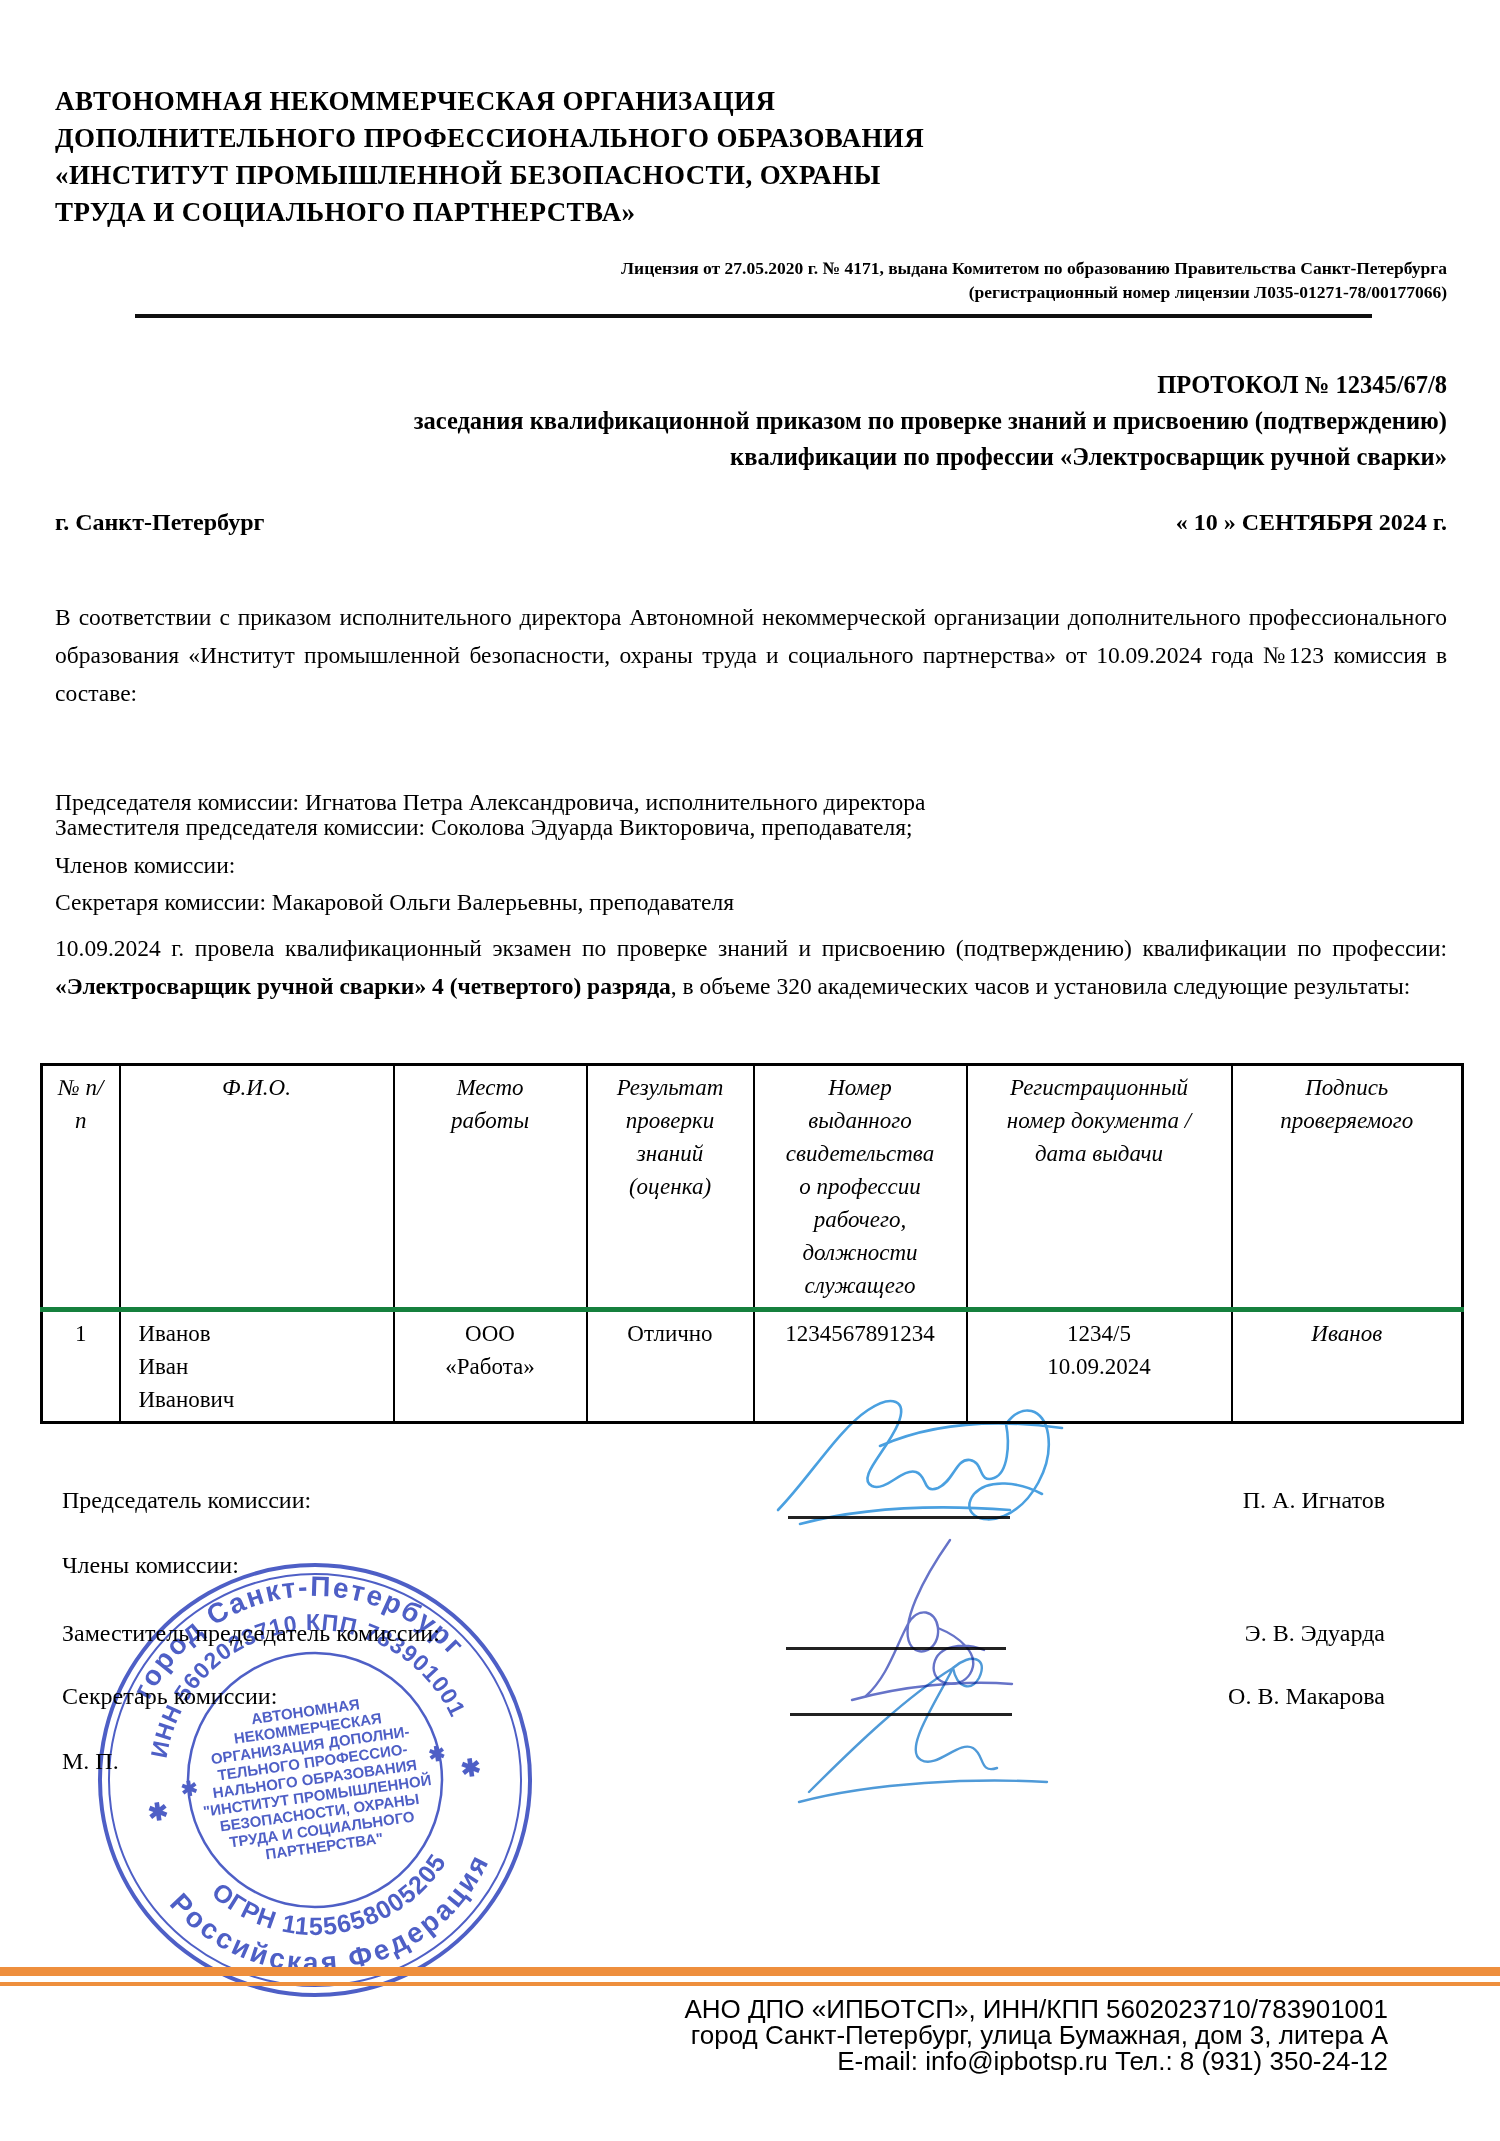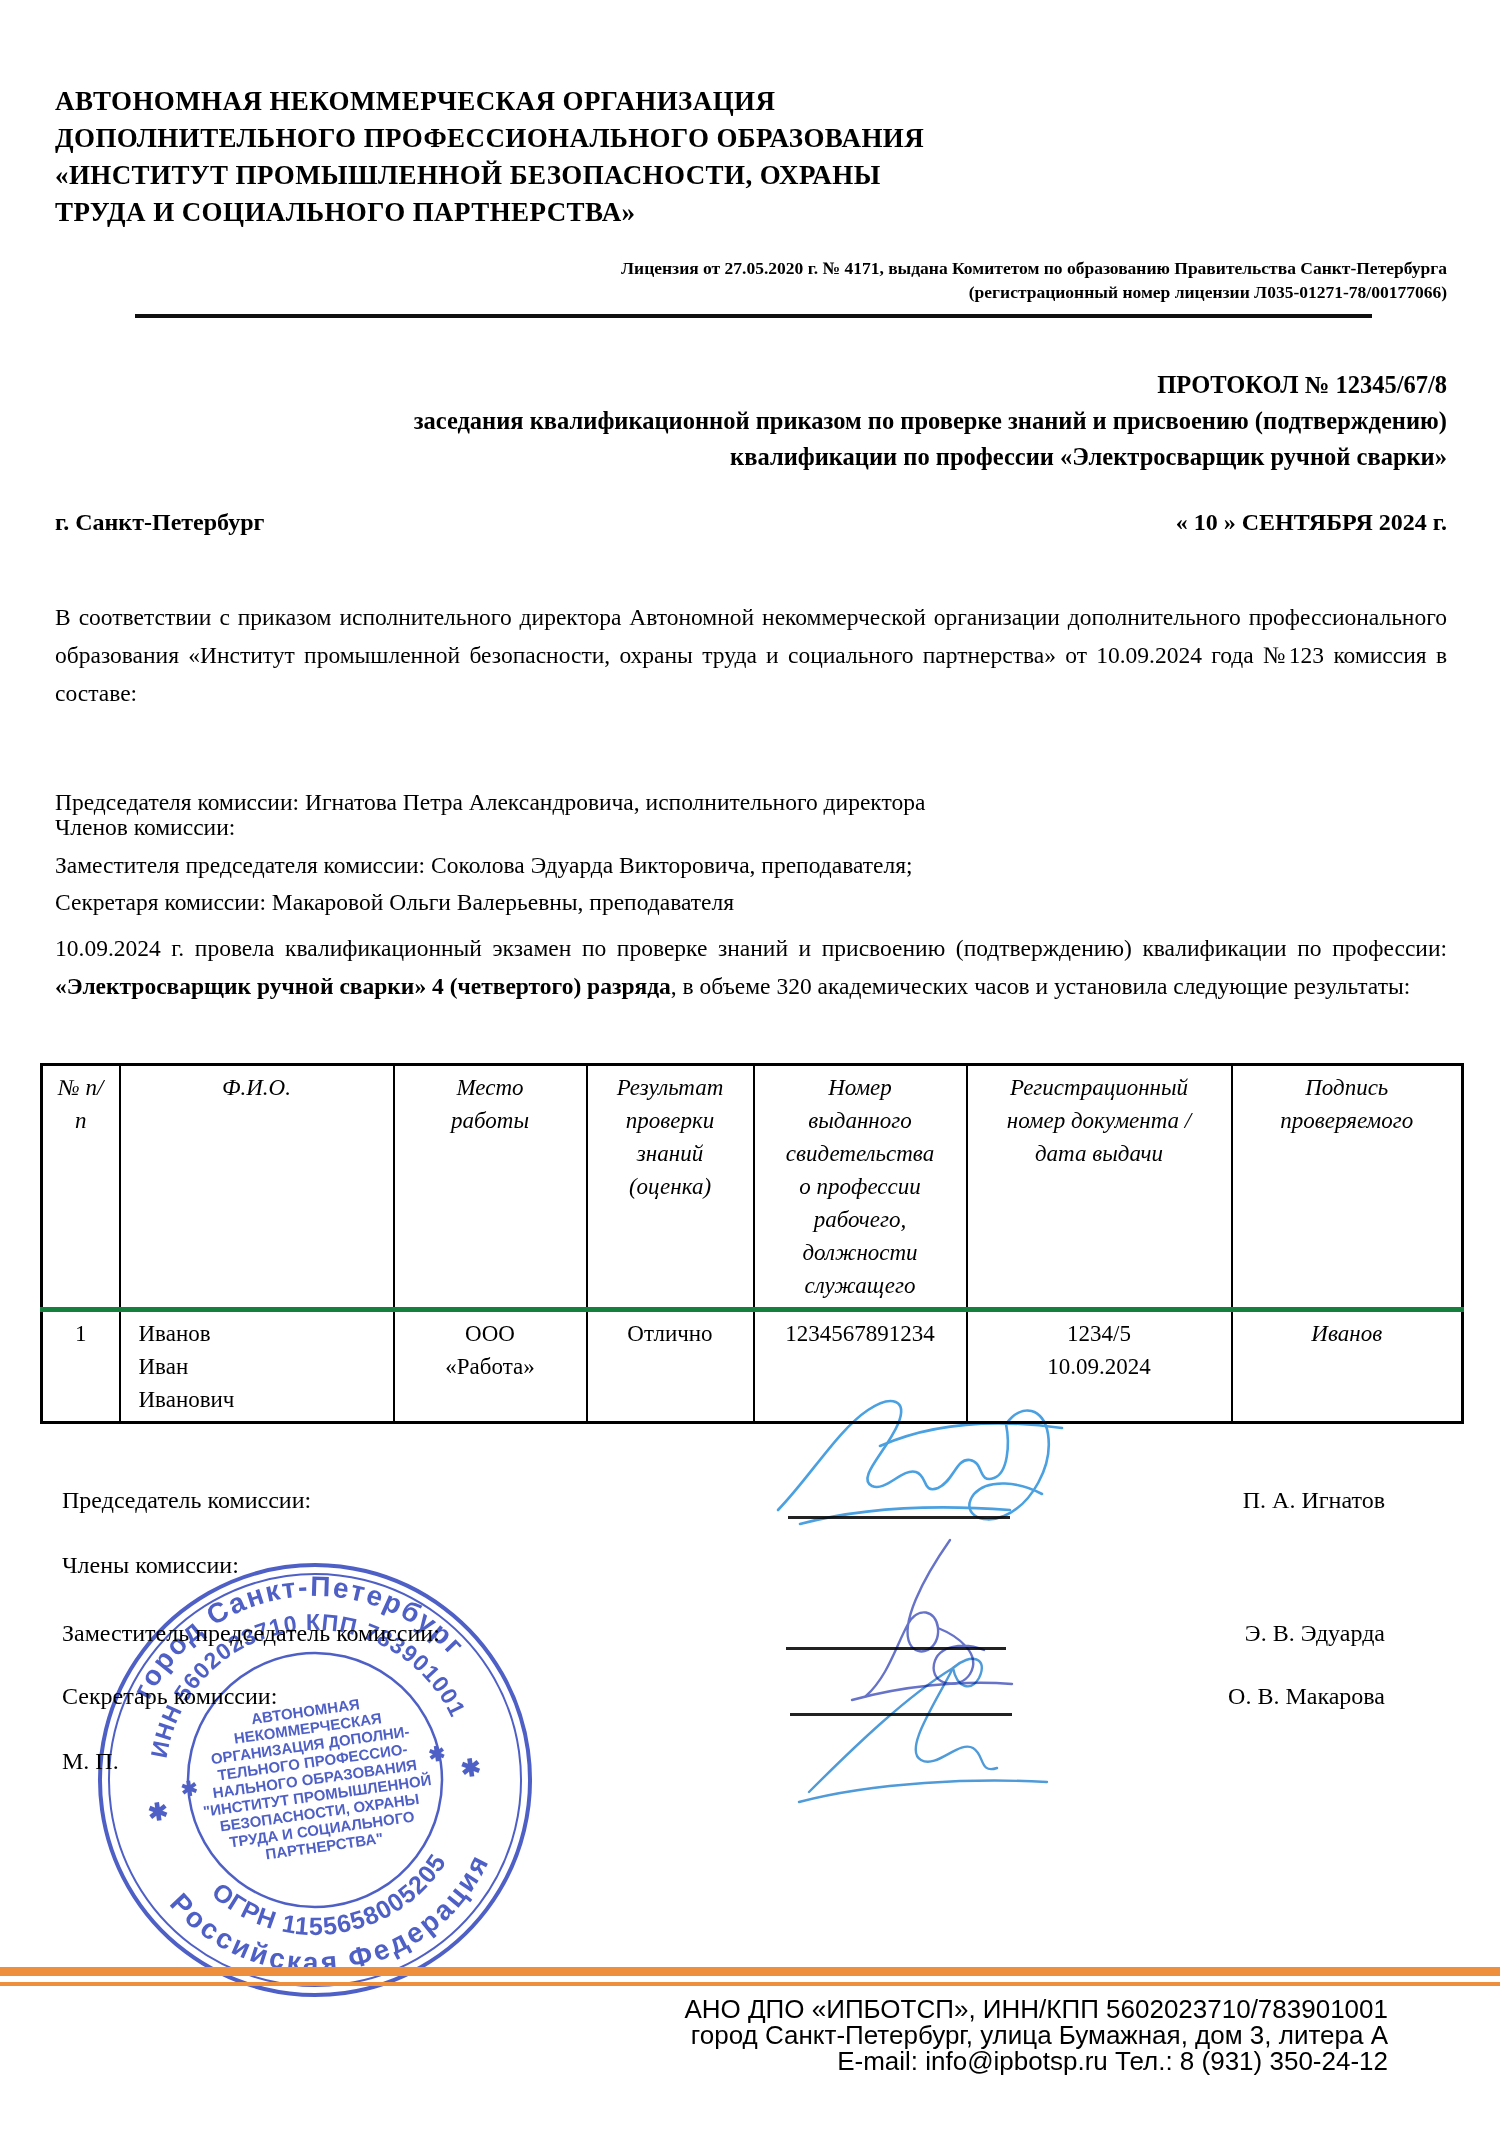--- a/index.html
+++ b/index.html
@@ -77,22 +77,22 @@
 <div class="abs city-row">
   <span>г. Санкт-Петербург</span>
   <span>« 10 » СЕНТЯБРЯ 2024 г.</span>
 </div>
 
 <p class="abs para" id="p1">В соответствии с приказом исполнительного директора Автономной некоммерческой организации дополнительного профессионального образования «Институт промышленной безопасности, охраны труда и социального партнерства» от 10.09.2024 года №123 комиссия в составе:</p>
 
 <div class="abs line-block" id="chairman-line">Председателя комиссии: Игнатова Петра Александровича, исполнительного директора</div>
 
 <div class="abs line-block" id="members-block">
+  <div>Заместителя председателя комиссии: Соколова Эдуарда Викторовича, преподавателя;</div>
   <div>Членов комиссии:</div>
-  <div>Заместителя председателя комиссии: Соколова Эдуарда Викторовича, преподавателя;</div>
   <div>Секретаря комиссии: Макаровой Ольги Валерьевны, преподавателя</div>
 </div>
 
 <p class="abs para" id="p2"><span>10.09.2024 г. провела квалификационный экзамен по проверке знаний и присвоению (подтверждению) квалификации по профессии: </span><b>«Электросварщик ручной сварки» 4 (четвертого) разряда</b><span>, в объеме 320 академических часов и установила следующие результаты:</span></p>
 
 <table class="abs" id="results-table">
   <colgroup>
     <col style="width:78px">
       <col style="width:274px">
       <col style="width:193px">

